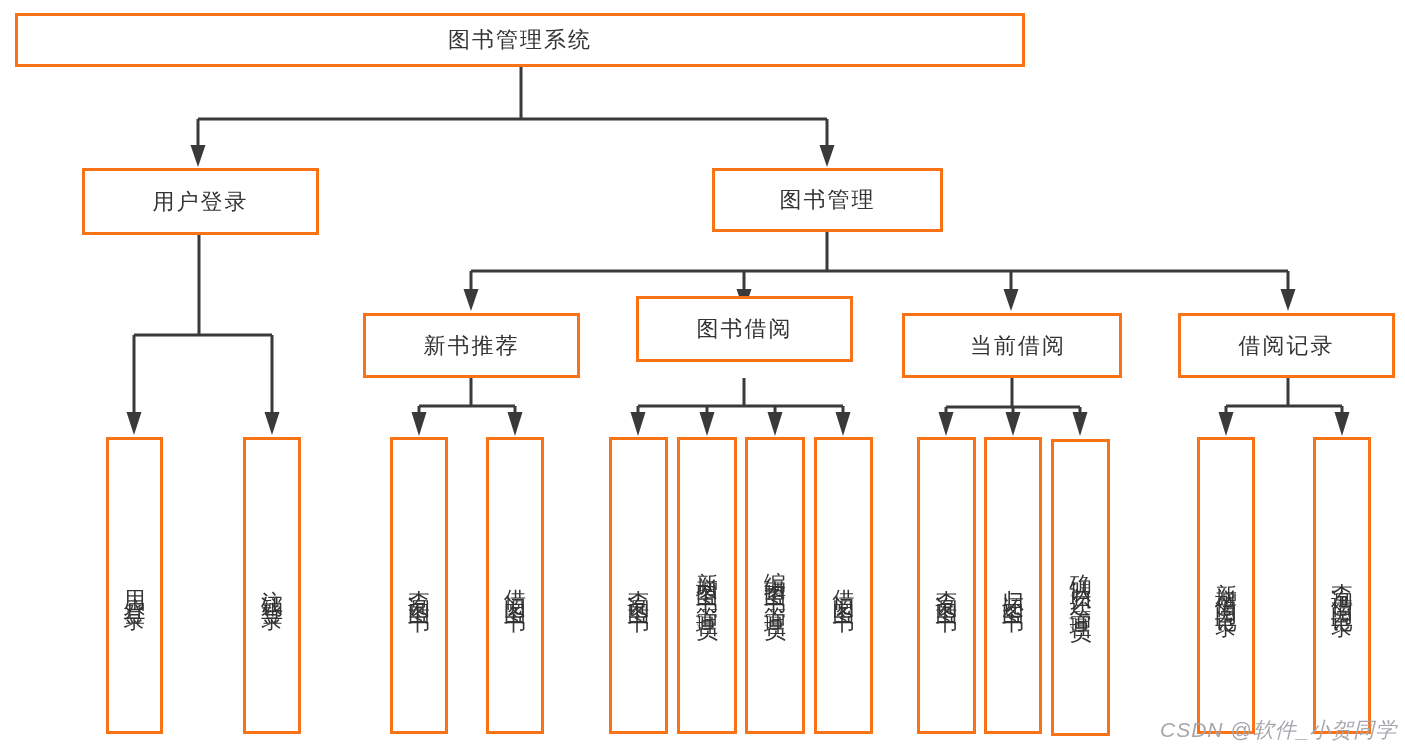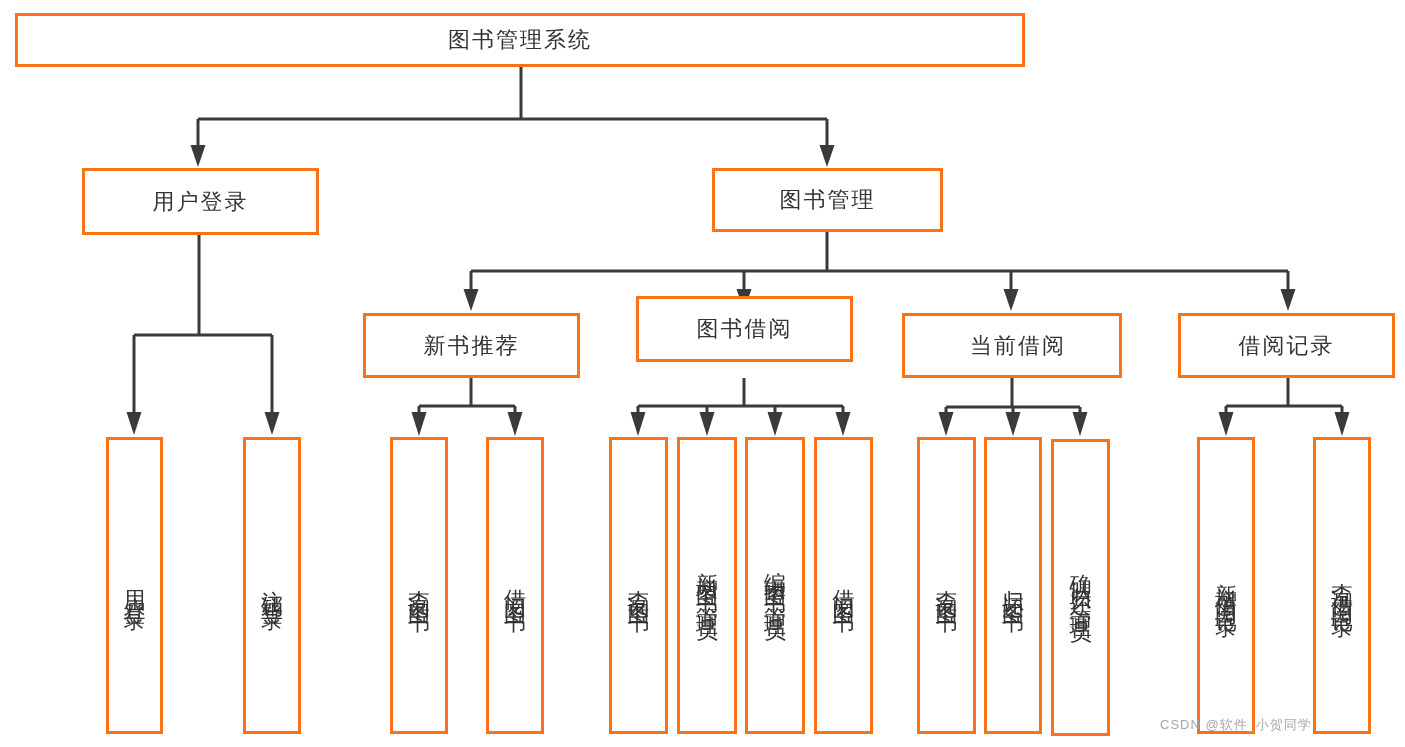--- a/index.html
+++ b/index.html
@@ -15,22 +15,23 @@
     display:flex;align-items:center;justify-content:center;
     box-sizing:border-box;
   }
   .hnode{font-size:22px;letter-spacing:2px;white-space:nowrap;}
   .vnode{
     writing-mode:vertical-rl;text-orientation:mixed;
     font-size:22px;letter-spacing:7px;line-height:1;
   }
   #watermark{
     position:absolute;left:1160px;top:716px;width:245px;
-    font-size:13px;color:#a6a6ad;white-space:nowrap;z-index:5;
+    font-size:21px;color:#a6a6ad;white-space:nowrap;z-index:5;
     letter-spacing:1px;
+    font-style:italic;
   }
 </style>
 </head>
 <body>
 
 <div id="stage">
 
   <svg id="wires" viewBox="0 0 1405 747">
     <g>
 

